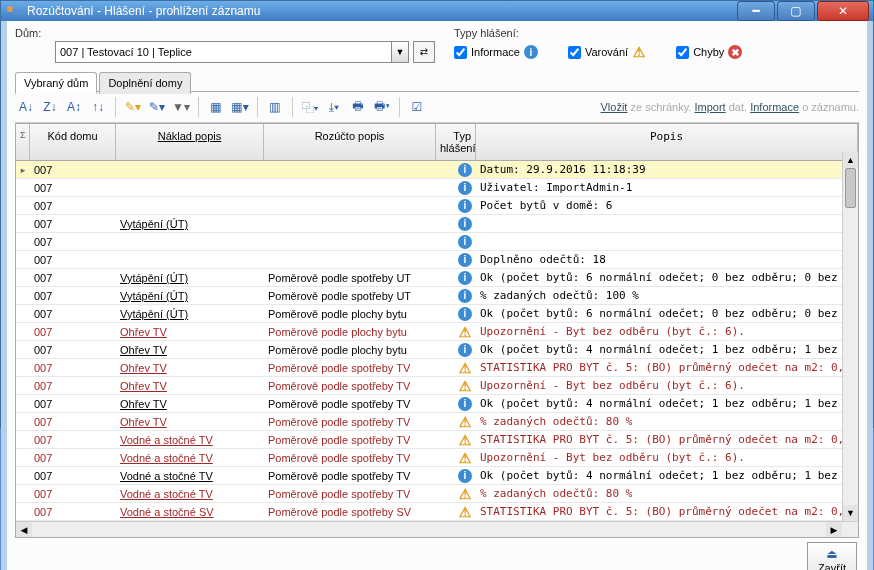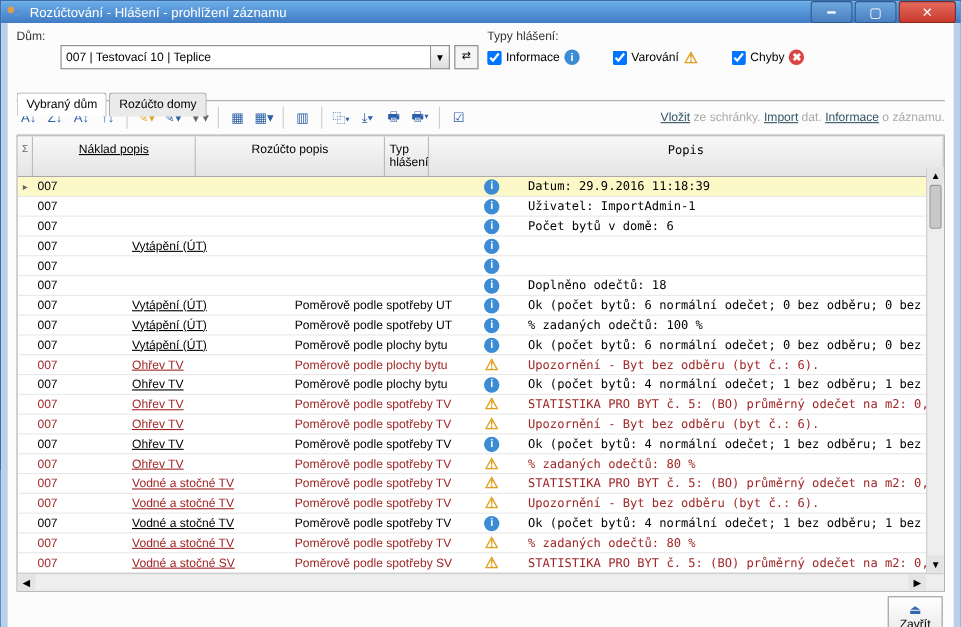--- a/index.html
+++ b/index.html
@@ -5,56 +5,56 @@
 * { box-sizing: border-box; margin: 0; padding: 0; }
 body { font-family: Tahoma, Arial, sans-serif; font-size: 11px; background: #5a8ed0; width: 874px; height: 570px; overflow: hidden; }
 .window { width: 874px; height: 428px; background: #f0f0f0; border: 1px solid #3a6ea5; display: flex; flex-direction: column; }
 .titlebar { height: 28px; background: linear-gradient(#6caee8, #3f7bc4); display: flex; align-items: center; padding: 0 4px; color: #fff; }
 .titlebar .ticon { width: 16px; height: 16px; margin-right: 6px; display: inline-flex; align-items: center; justify-content: center; }
 .titlebar .title { flex: 1; font-size: 12px; }
 .titlebar .winbtns { display: flex; gap: 2px; }
 .winbtn { width: 38px; height: 20px; background: linear-gradient(#6fa8de,#4a7fc0); border: 1px solid #2d5a94; border-radius: 3px; display: flex; align-items: center; justify-content: center; color: #fff; font-size: 12px; cursor: pointer; }
 .winbtn.close { background: linear-gradient(#e46a5e,#c93a2b); border-color: #8a2318; width: 52px; }
 .content { flex: 1; background: #fcfcfc; border: 6px solid #b8d0e8; border-top: none; display: flex; flex-direction: column; padding: 6px 8px 4px 8px; }
-.filters { display: flex; gap: 8px; }
+.filters { display: flex; gap: 19px; }
 .filterL { flex: 0 0 420px; display: flex; flex-direction: column; gap: 2px; }
 .filterR { flex: 1; display: flex; flex-direction: column; gap: 2px; }
 .label { font-size: 11px; color: #333; }
 .combo { position: relative; display: flex; }
 .combo input { width: 100%; height: 22px; border: 1px solid #888; padding: 2px 4px; font-size: 11px; }
 .combo .dd { width: 18px; height: 22px; border: 1px solid #888; border-left: none; background: linear-gradient(#fff,#ddd); text-align: center; line-height: 20px; cursor: pointer; font-size: 9px; }
 .extraBtn { width: 22px; height: 22px; border: 1px solid #888; margin-left: 4px; background: #f5f5f5; text-align: center; line-height: 20px; cursor: pointer; font-size: 10px; }
 .checks { display: flex; gap: 30px; align-items: center; height: 22px; }
 .chk { display: flex; align-items: center; gap: 4px; }
 .chk input { width: 13px; height: 13px; }
 .ico { width: 14px; height: 14px; border-radius: 50%; display: inline-flex; align-items: center; justify-content: center; font-size: 10px; font-weight: bold; }
 .ico.info { background: #3b8cd4; color: #fff; }
 .ico.warn { color: #e0a020; font-size: 14px; background: none; border-radius: 0; }
 .ico.err { background: #d44; color: #fff; }
 .tabstrip { margin-top: 6px; display: flex; border-bottom: 1px solid #aaa; }
-.tab { padding: 4px 8px; border: 1px solid #aaa; border-bottom: none; background: #eaeaea; margin-right: 2px; border-radius: 3px 3px 0 0; cursor: pointer; font-size: 11px; position: relative; top: 15px; }
+.tab { padding: 4px 8px; border: 1px solid #aaa; border-bottom: none; background: #eaeaea; margin-right: 2px; border-radius: 3px 3px 0 0; cursor: pointer; font-size: 11px; position: relative; top: 3px; }
 .tab.active { background: #fff; border-bottom: 1px solid #fff; }
 .toolbar { display: flex; align-items: center; gap: 2px; padding: 4px 0; border-bottom: 1px solid #ccc; }
 .tbtn { width: 22px; height: 22px; border: 1px solid transparent; display: flex; align-items: center; justify-content: center; cursor: pointer; font-size: 12px; color: #2b5ea6; }
 .tsep { width: 1px; height: 20px; background: #ccc; margin: 0 4px; }
 .tlinks { margin-left: auto; font-size: 11px; color: #888; }
 .tlinks a { color: #356; text-decoration: underline; cursor: pointer; }
 .tlinks .g { color: #aaa; }
 .gridwrap { flex: 1; border: 1px solid #aaa; background: #fff; overflow: hidden; display: flex; flex-direction: column; position: relative; }
 .ghead { display: flex; background: linear-gradient(#f8f8f8,#e4e4e4); border-bottom: 1px solid #aaa; font-size: 11px; }
 .gh { border-right: 1px solid #bbb; padding: 6px 4px; text-align: center; }
 .gbody { flex: 1; overflow: auto; }
 .grow { display: flex; border-bottom: 1px solid #e8e8e8; font-size: 11px; height: 18px; align-items: center; }
 .grow.sel { background: #fcf8c8; }
 .gc { padding: 1px 4px; overflow: hidden; white-space: nowrap; }
 .c0 { width: 14px; text-align: center; color: #666; font-size: 9px; }
 .c1 { width: 86px; }
 .c2 { width: 148px; text-decoration: underline; }
 .c3 { width: 172px; }
-.c4 { width: 40px; text-align: left; }
+.c4 { width: 40px; text-align: right; }
 .c5 { flex: 1; font-family: Consolas, monospace; font-size: 11px; }
 .red { color: #a02828; }
 .vscroll { position: absolute; right: 0; top: 28px; bottom: 16px; width: 16px; background: #eee; border-left: 1px solid #ccc; }
 .vscroll .thumb { position: absolute; top: 16px; left: 2px; right: 2px; height: 40px; background: #c8c8c8; border: 1px solid #999; border-radius: 2px; }
 .vscroll .arr { position: absolute; left: 0; right: 0; height: 16px; text-align: center; font-size: 9px; background: #e4e4e4; line-height: 16px;}
 .vscroll .up { top: 0; }
 .vscroll .down { bottom: 0; }
 .hscroll { height: 16px; background: #eee; border-top: 1px solid #ccc; position: relative; }
 .hscroll .arr { position: absolute; top: 0; bottom: 0; width: 16px; text-align: center; font-size: 9px; background: #e4e4e4; line-height: 16px;}
 .hscroll .l { left: 0; } .hscroll .r { right: 16px; }
@@ -112,21 +112,21 @@
             <input type="checkbox" checked="" style="">
             <span>Chyby</span>
             <span class="ico err">✖</span>
           </label>
         </div>
       </div>
     </div>
 
     <div class="tabstrip">
       <div class="tab active">Vybraný dům</div>
-      <div class="tab">Rozúčto domy</div>
+      <div class="tab">Doplnění domy</div>
     </div>
 
     <div class="toolbar">
       <div class="tbtn">A↓</div>
       <div class="tbtn">Z↓</div>
       <div class="tbtn">A↕</div>
       <div class="tbtn">↑↓</div>
       <div class="tsep"></div>
       <div class="tbtn" style="color:#e0a020;">✎▾</div>
       <div class="tbtn">✎▾</div>
@@ -146,20 +146,21 @@
       <div class="tlinks">
         <a>Vložit</a><span class="g"> ze schránky.</span>
         <a>Import</a><span class="g"> dat.</span>
         <a>Informace</a><span class="g"> o záznamu.</span>
       </div>
     </div>
 
     <div class="gridwrap">
       <div class="ghead">
         <div class="gh c0">Σ</div>
+        <div class="gh c1">Kód domu</div>
         <div class="gh c2">Náklad popis</div>
         <div class="gh c3">Rozúčto popis</div>
         <div class="gh c4" style="line-height:1.1;">Typ hlášení</div>
         <div class="gh c5">Popis</div>
       </div>
       <div class="gbody" id="gbody">
           <div class="grow sel">
             <div class="gc c0">▸</div>
             <div class="gc c1">007</div>
             <div class="gc c2"></div>

